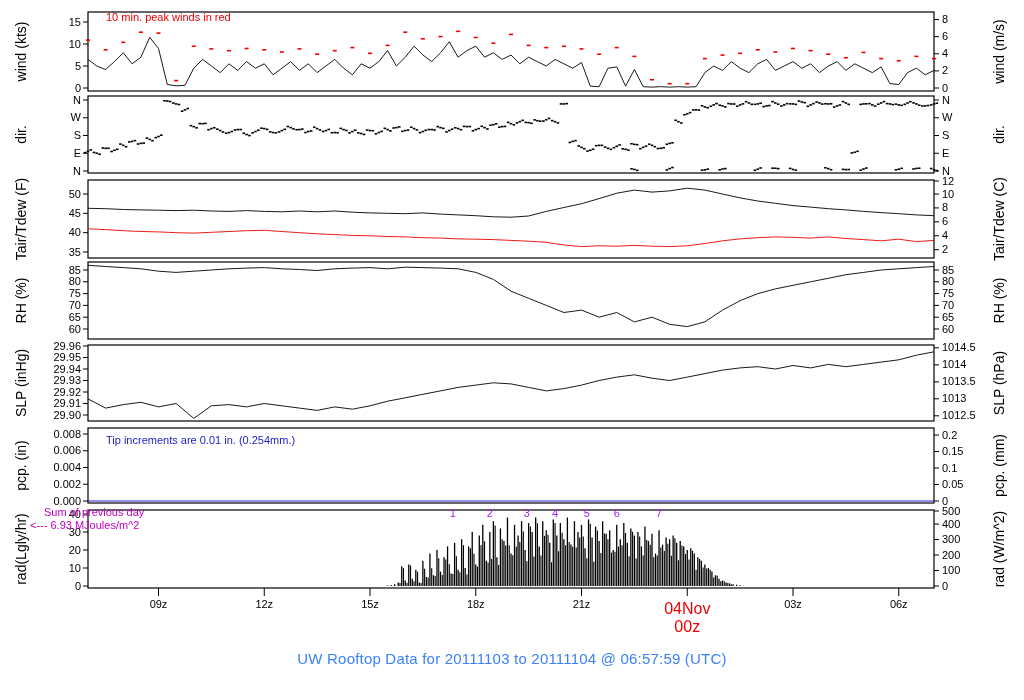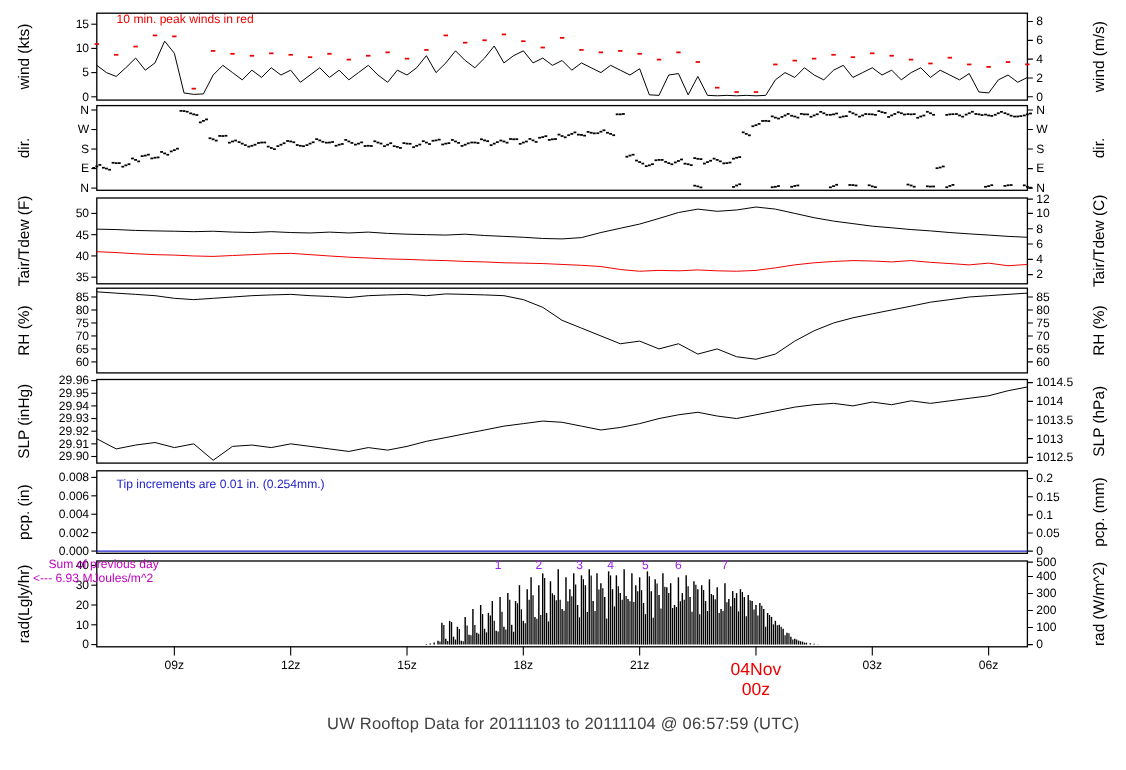--- a/index.html
+++ b/index.html
@@ -1,20 +1,20 @@
 <!DOCTYPE html>
 <html><head>
 <meta charset="utf-8">
 <style>
   html,body{margin:0;padding:0;background:#fff;}
   #figure{position:relative;width:1024px;height:700px;background:#ffffff;overflow:hidden;
           font-family:"Liberation Sans", sans-serif;}
   #plot{position:absolute;left:0;top:0;}
   #figure-title{position:absolute;left:0;right:0;top:650px;text-align:center;
-                color:#404040;font-size:15px;letter-spacing:0.2px;}
+                color:#3b82f6;font-size:15px;letter-spacing:0.2px;}
 </style>
 </head>
 <body>
 
 <div id="figure">
   <svg id="plot" width="1024" height="700" viewBox="0 0 1024 700">
       <g>
         <rect x="88" y="12" width="846" height="79" fill="none" stroke="#000" stroke-width="1.2"></rect>
         <line x1="83" y1="88" x2="88" y2="88" stroke="#000" stroke-width="1"></line>
         <text x="81" y="91.5" text-anchor="end" font-size="11" fill="#000">0</text>

